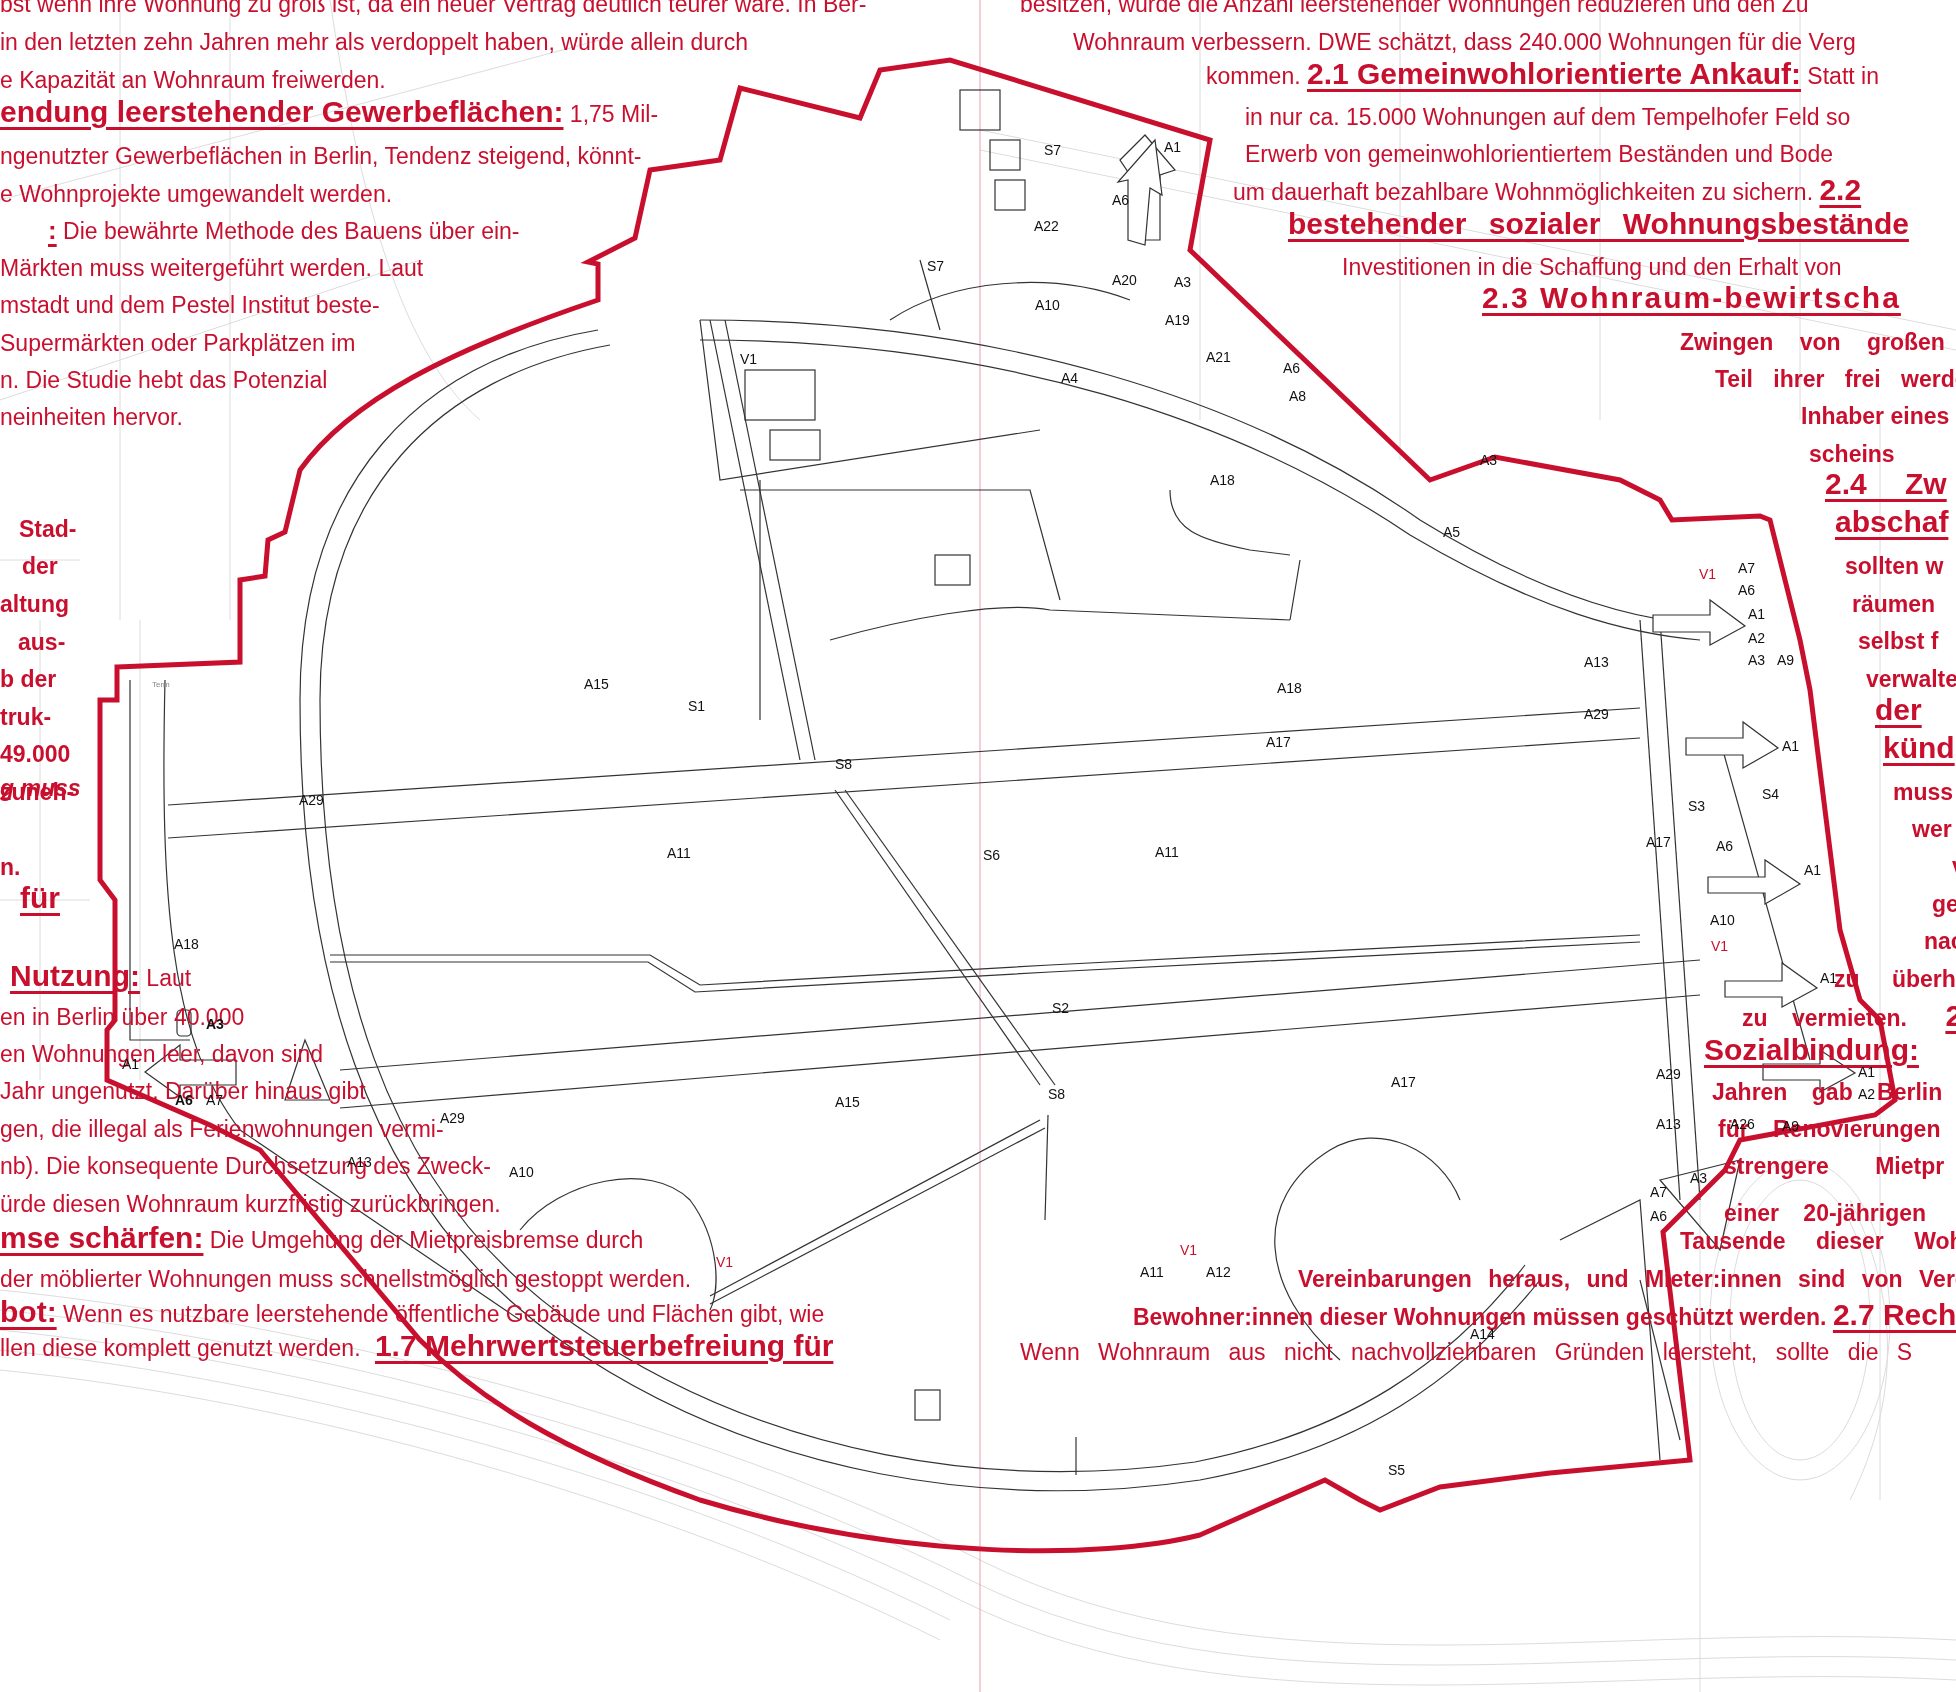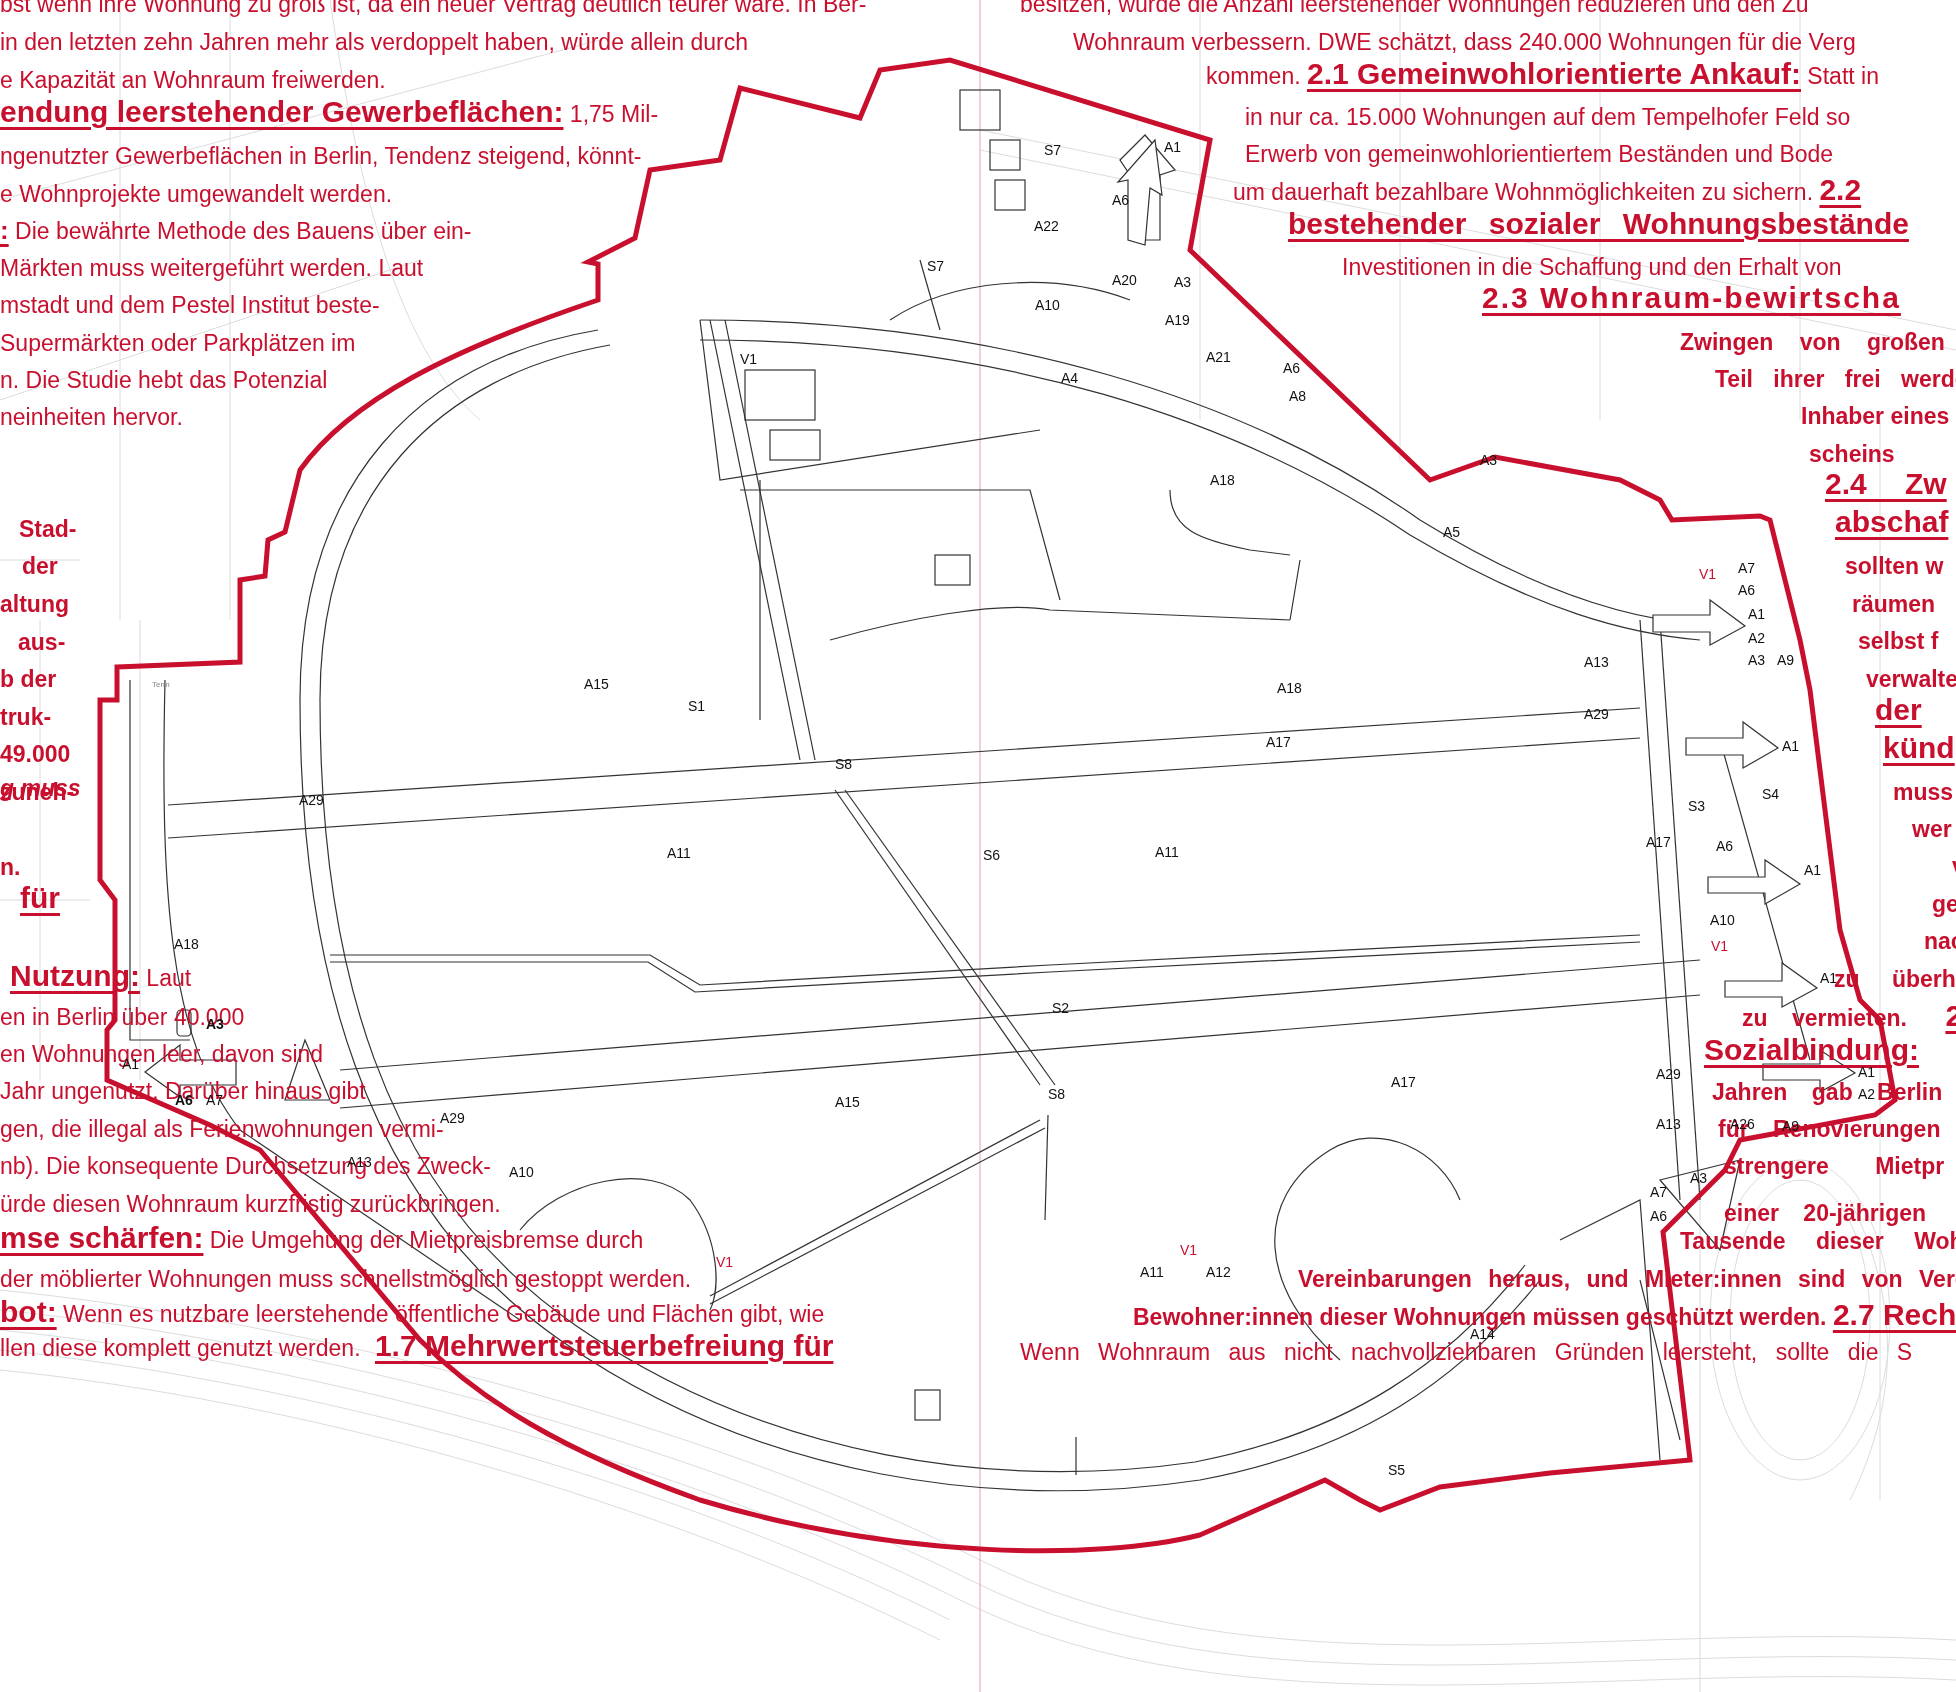--- a/index.html
+++ b/index.html
@@ -129,21 +129,21 @@
   <div class="txt" style="left:0;top:-10px;">bst wenn ihre Wohnung zu groß ist, da ein neuer Vertrag deutlich teurer wäre. In Ber-</div>
   <div class="txt" style="left:0;top:28px;">in den letzten zehn Jahren mehr als verdoppelt haben, würde allein durch</div>
   <div class="txt" style="left:0;top:66px;">e Kapazität an Wohnraum freiwerden.</div>
 
   <div class="txt" style="left:0;top:98px;">
     <span class="hd">endung leerstehender Gewerbeflächen:</span><span> 1,75 Mil-</span>
   </div>
   <div class="txt" style="left:0;top:142px;">ngenutzter Gewerbeflächen in Berlin, Tendenz steigend, könnt-</div>
   <div class="txt" style="left:0;top:180px;">e Wohnprojekte umgewandelt werden.</div>
 
-  <div class="txt" style="left:0;top:216px;">
+  <div class="txt" style="left:0;top:216px;padding-left:48px;">
     <span class="hd" style="font-size:26px;">:</span><span> Die bewährte Methode des Bauens über ein-</span>
   </div>
   <div class="txt" style="left:0;top:254px;">Märkten muss weitergeführt werden. Laut</div>
   <div class="txt" style="left:0;top:291px;">mstadt und dem Pestel Institut beste-</div>
   <div class="txt" style="left:0;top:329px;">Supermärkten oder Parkplätzen im</div>
   <div class="txt" style="left:0;top:366px;">n. Die Studie hebt das Potenzial</div>
   <div class="txt" style="left:0;top:403px;">neinheiten hervor.</div>
 
   <div class="txt" style="left:0;top:515px;font-weight:bold;padding-left:19px;">Stad-</div>
   <div class="txt" style="left:22px;top:552px;font-weight:bold;">der</div>

